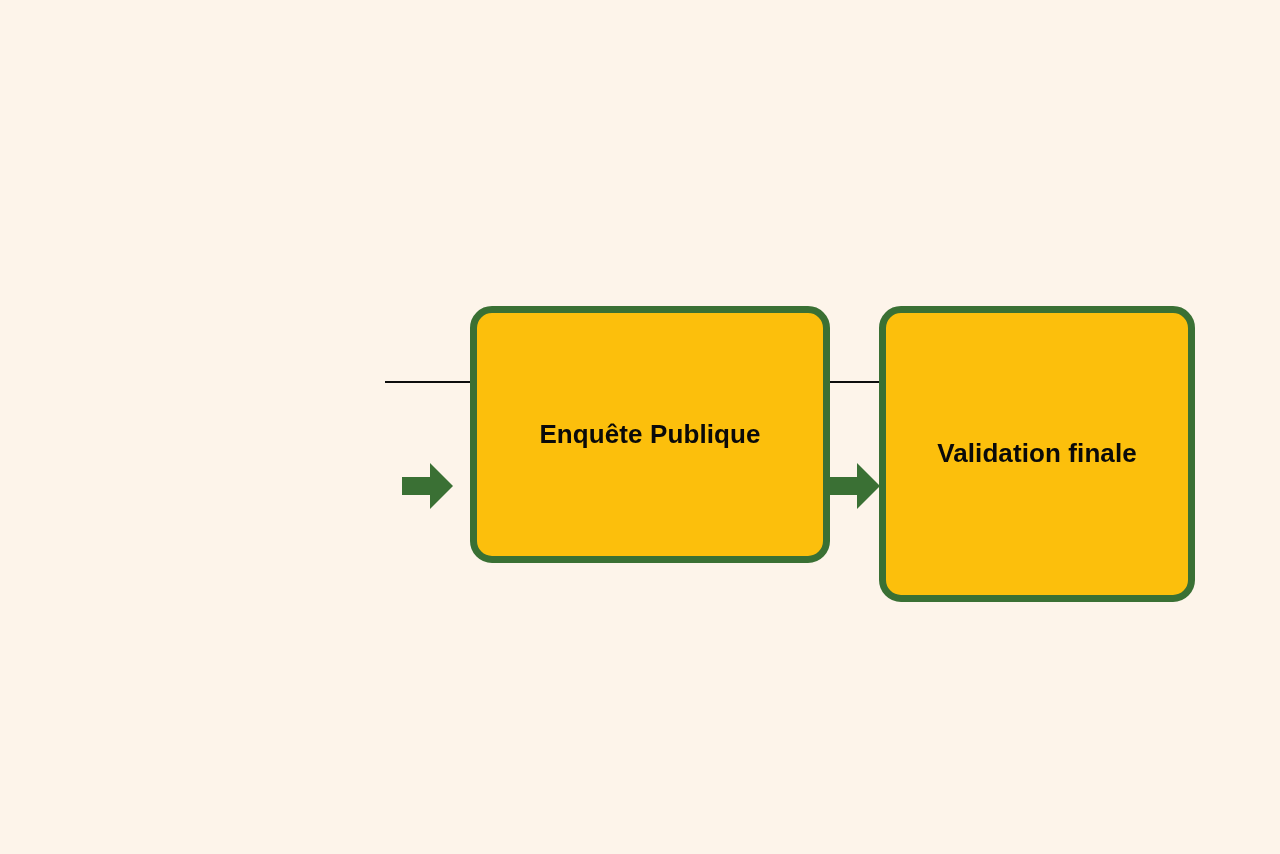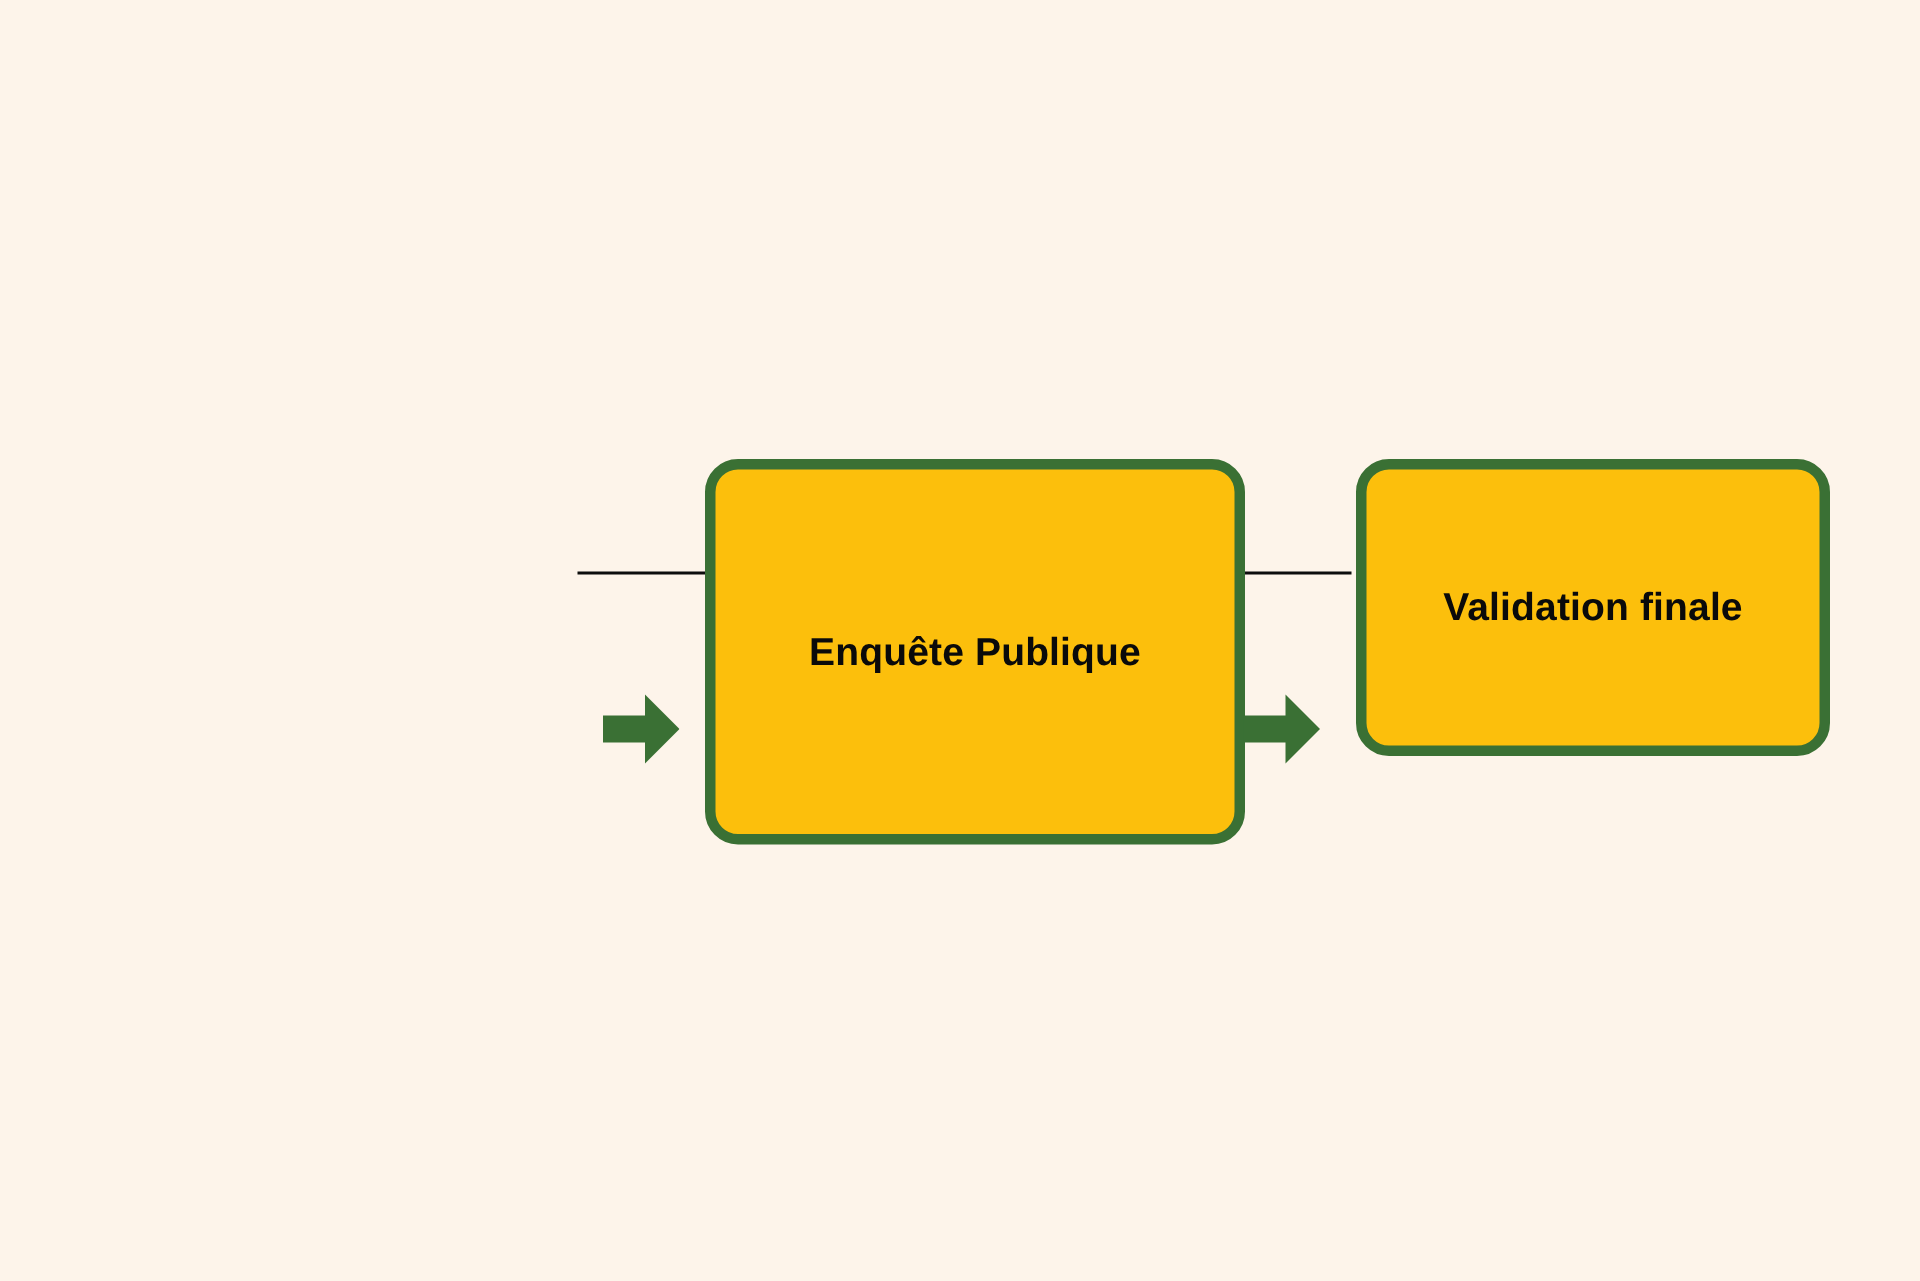--- a/index.html
+++ b/index.html
@@ -74,17 +74,17 @@
   <div class="node" style="left:470px; top:306px; width:360px; height:257px;">
     <span class="node-label">Enquête Publique</span>
   </div>
 
   <div class="arrow" style="left:829px; top:461px; width:51px; height:50px;">
     <svg width="51" height="50" viewBox="0 0 51 50" aria-hidden="true">
       <polygon points="0,16 28,16 28,2 51,25 28,48 28,34 0,34" fill="#3a7034"></polygon>
     </svg>
   </div>
 
-  <div class="node" style="left:904px; top:306px; width:316px; height:198px;">
+  <div class="node" style="left:879px; top:306px; width:316px; height:296px;">
     <span class="node-label">Validation finale</span>
   </div>
 
 </div>
 
 </body></html>

